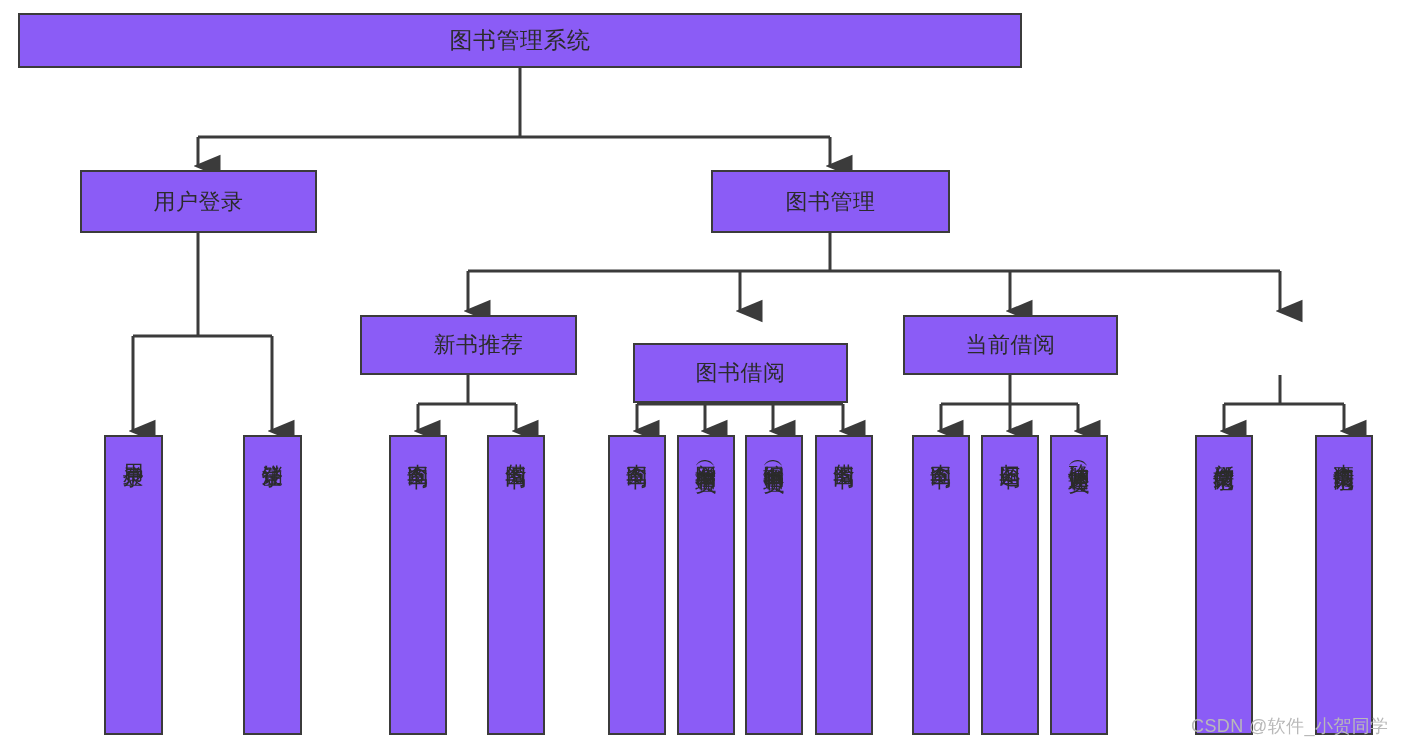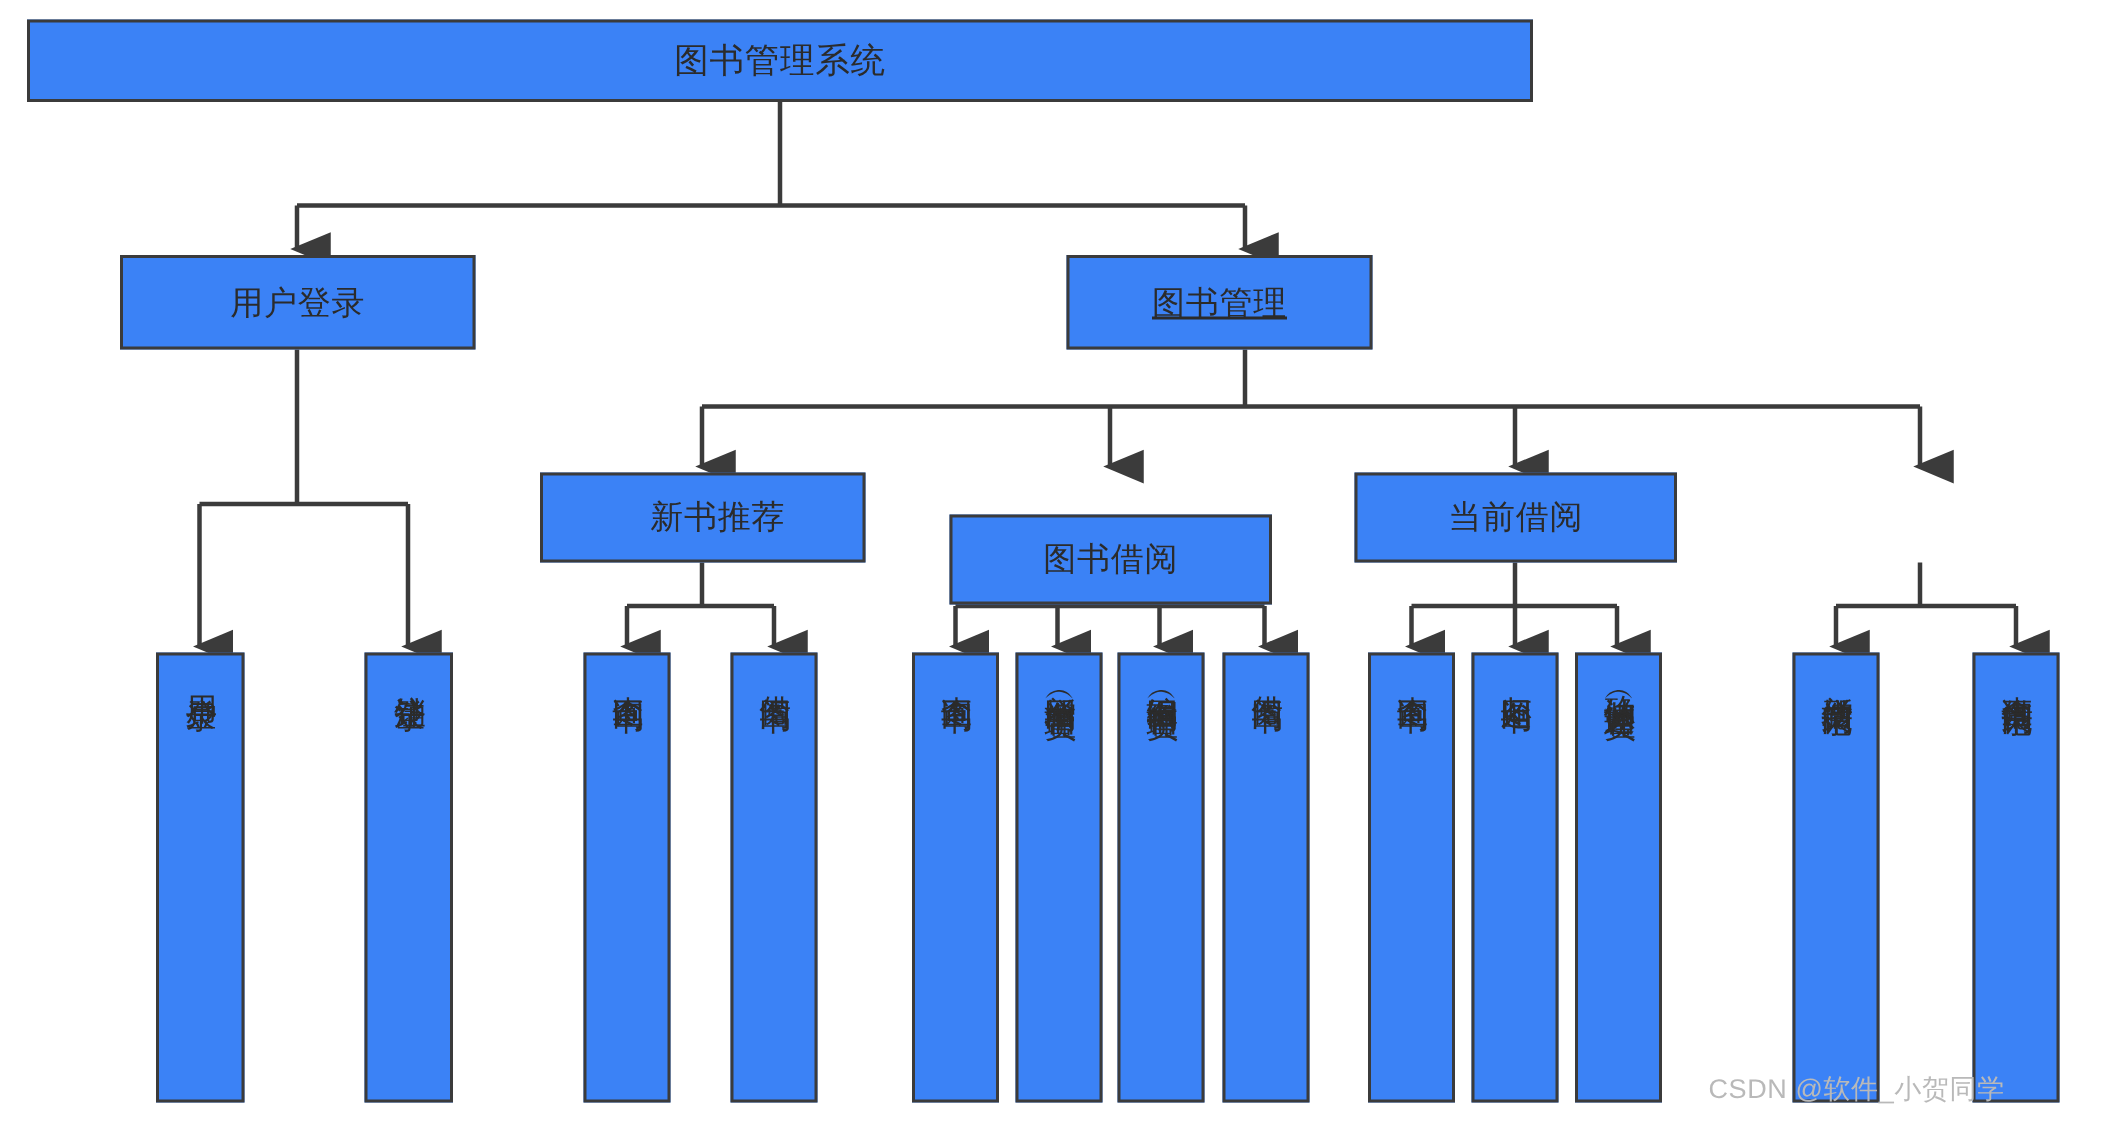--- a/index.html
+++ b/index.html
@@ -23,21 +23,21 @@
     position: absolute;
     left: 0;
     top: 0;
     width: 1405px;
     height: 747px;
     pointer-events: none;
   }
   .node {
     position: absolute;
     box-sizing: border-box;
-    background: #3b82f6;
+    background: #8b5cf6;
     border: 2.5px solid #3b3b3b;
     display: flex;
     align-items: center;
     justify-content: center;
     z-index: 2;
   }
   .node .label {
     font-size: 22px;
     line-height: 1.18;
     letter-spacing: 0.5px;
@@ -124,21 +124,21 @@
     </g>
   </svg>
 
   <div class="node root" style="left:18px; top:13px; width:1004px; height:55px;">
     <span class="label">图书管理系统</span>
   </div>
 
   <div class="node" style="left:80px; top:170px; width:237px; height:63px;">
     <span class="label">用户登录</span>
   </div>
-  <div class="node" style="left:711px; top:170px; width:204px; height:63px;text-decoration:underline;">
+  <div class="node" style="left:711px; top:170px; width:239px; height:63px;">
     <span class="label">图书管理</span>
   </div>
 
   <div class="node" style="left:360px; top:315px; width:217px; height:60px;padding-left:20px;">
     <span class="label">新书推荐</span>
   </div>
   <div class="node" style="left:633px; top:315px; width:215px; height:60px;margin-top:28px;">
     <span class="label">图书借阅</span>
   </div>
   <div class="node" style="left:903px; top:315px; width:215px; height:60px;">
@@ -182,15 +182,15 @@
     <span class="label">确认归还（管理员）</span>
   </div>
 
   <div class="node leaf" style="left:1195px; top:435px; width:58px; height:300px;">
     <span class="label">新增借阅记录</span>
   </div>
   <div class="node leaf" style="left:1315px; top:435px; width:58px; height:300px;">
     <span class="label">查询借阅记录</span>
   </div>
 
-  <div class="watermark" style="left:1139px; top:714px;text-align:right;">CSDN @软件_小贺同学</div>
+  <div class="watermark" style="left:1191px; top:714px;text-align:right;">CSDN @软件_小贺同学</div>
 
 </div>
 
 </body></html>

